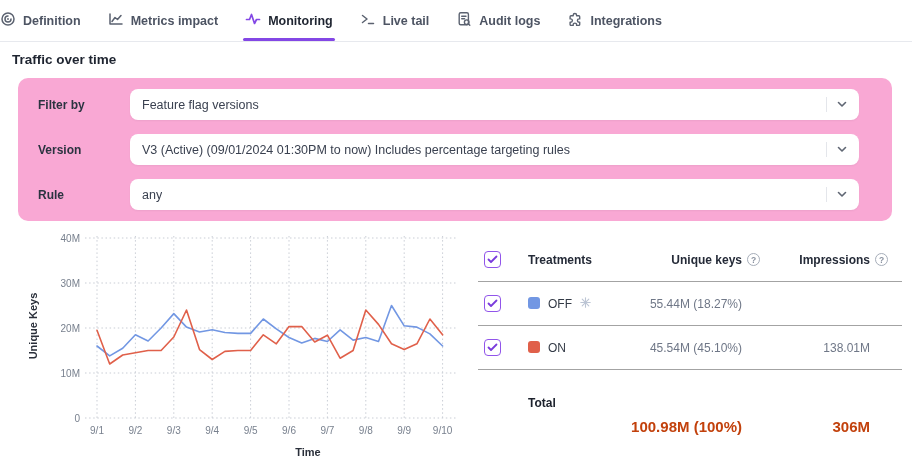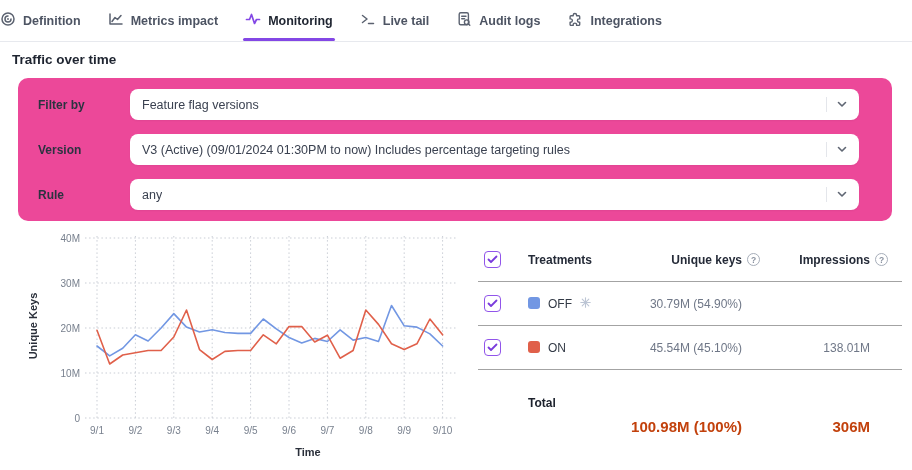--- a/index.html
+++ b/index.html
@@ -11,21 +11,21 @@
   .tab { display:flex; align-items:center; gap:7px; font-size:12.5px; font-weight:bold; color:#4d5463; position:relative; cursor:pointer; white-space:nowrap; }
   .tab svg { stroke:#5b6270; }
   .tab.active { color:#1e2430;text-align:right; }
   .tab.active svg { stroke:#8347e5; }
   .tab.active::after { content:""; position:absolute; left:-2px; right:-2px; bottom:0; height:3px; background:#8347e5; border-radius:3px; }
 
   
   .section-title { position:absolute; left:12px; top:52px; font-size:13.5px; font-weight:bold; color:#1e2430; }
 
   
-  .filter-panel { position:absolute; left:18px; top:78px; width:874px; height:143px; background:#ec4899; border-radius:10px; padding:11px 33px 11px 20px; display:flex; flex-direction:column; gap:14px; }
+  .filter-panel { position:absolute; left:18px; top:78px; width:874px; height:143px; background:#f9a8d4; border-radius:10px; padding:11px 33px 11px 20px; display:flex; flex-direction:column; gap:14px; }
   .filter-row { display:flex; align-items:center; height:31px; }
   .filter-label { width:92px; font-size:12px; font-weight:bold; color:#2b3340; flex:none; }
   .filter-select { flex:1; height:31px; background:#fff; border-radius:8px; display:flex; align-items:center; justify-content:space-between; padding-left:12px; box-shadow:0 1px 2px rgba(16,24,40,.05); cursor:pointer; }
   .filter-select .value { font-size:12.5px; color:#3a4150; white-space:nowrap; overflow:hidden; text-overflow:ellipsis; }
   .select-end { display:flex; align-items:center; height:100%; flex:none; }
   .select-divider { width:1px; height:15px; background:#e4e6eb; margin-right:10px; }
   .select-end svg { margin-right:12px; stroke:#5f6673; }
 
   
   .chart-wrap { position:absolute; left:0; top:226px; width:474px; height:244px; }
@@ -223,21 +223,21 @@
       <div class="treatment-cell">
         <span class="swatch" style="background: rgb(114, 151, 227);"></span>
         <span class="treatment-name">OFF</span>
         <svg width="11" height="11" viewBox="0 0 11 11" stroke="#bcc5d4" stroke-width="1.1" stroke-linecap="round">
             <line x1="5.5" y1="0.8" x2="5.5" y2="10.2"></line>
             <line x1="0.8" y1="5.5" x2="10.2" y2="5.5"></line>
             <line x1="2.2" y1="2.2" x2="8.8" y2="8.8"></line>
             <line x1="8.8" y1="2.2" x2="2.2" y2="8.8"></line>
           </svg>
       </div>
-      <div class="cell-right">30.79M (54.90%)</div>
+      <div class="cell-right">55.44M (18.27%)</div>
     </div>
 
     <div class="t-row">
       <div class="checkbox">
         <svg width="11" height="9" viewBox="0 0 11 9" fill="none" stroke="#7a3bdc" stroke-width="1.8" stroke-linecap="round" stroke-linejoin="round">
             <path d="M1.5 4.5 4 7 9.5 1.5"></path>
           </svg>
       </div>
       <div class="treatment-cell">
         <span class="swatch" style="background: rgb(224, 96, 74);"></span>

